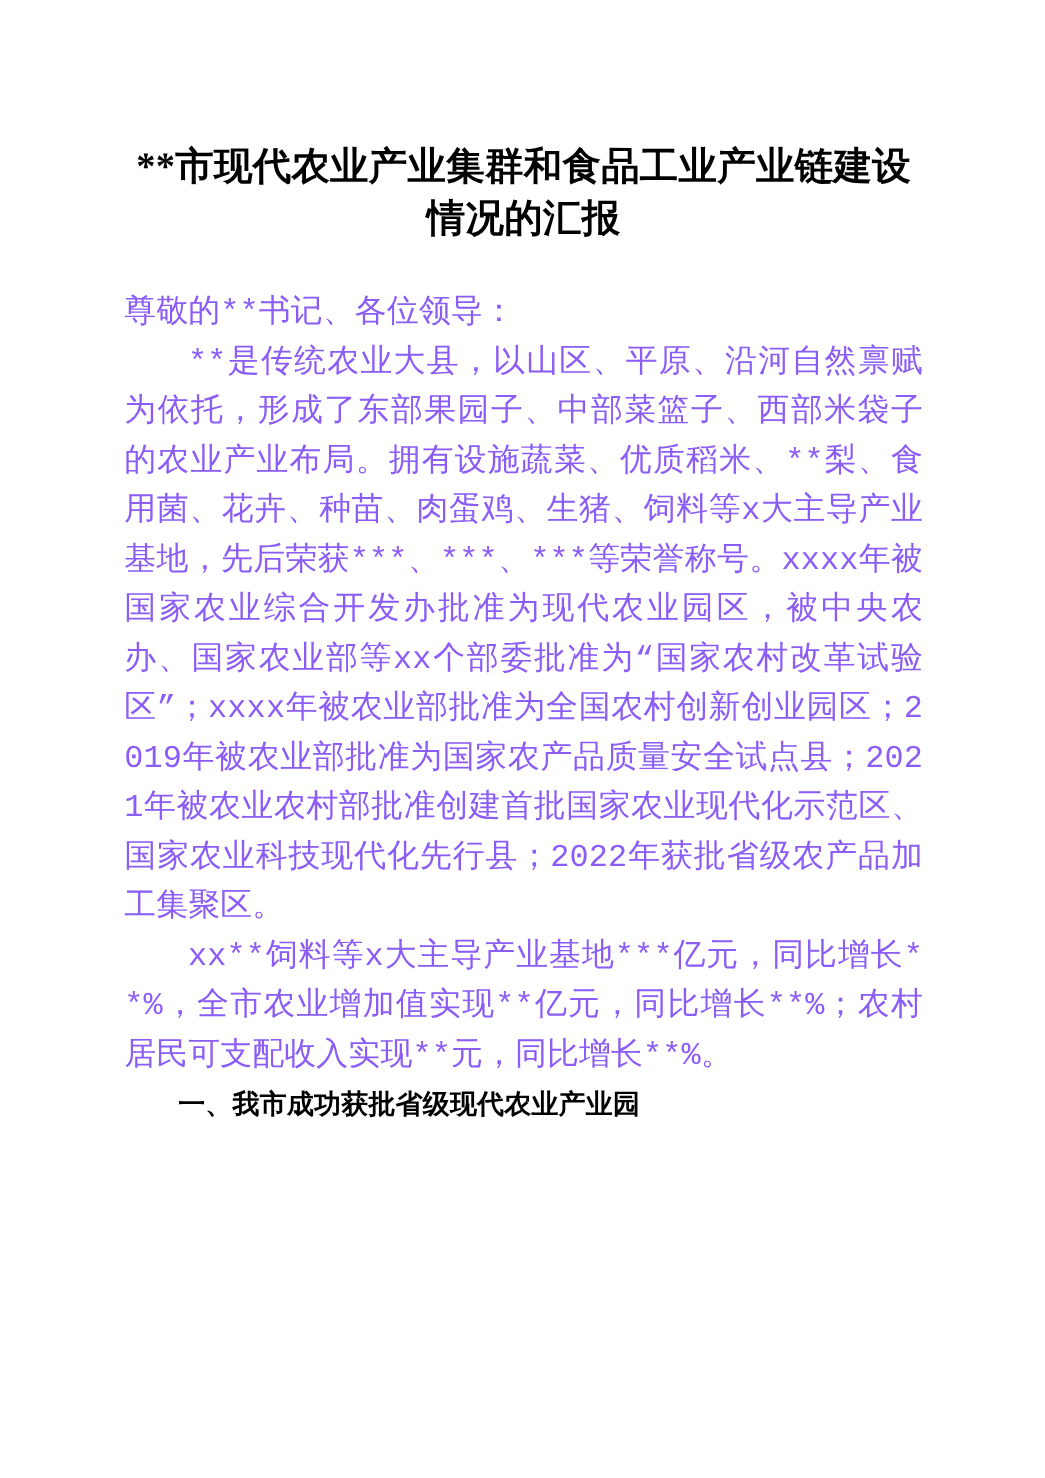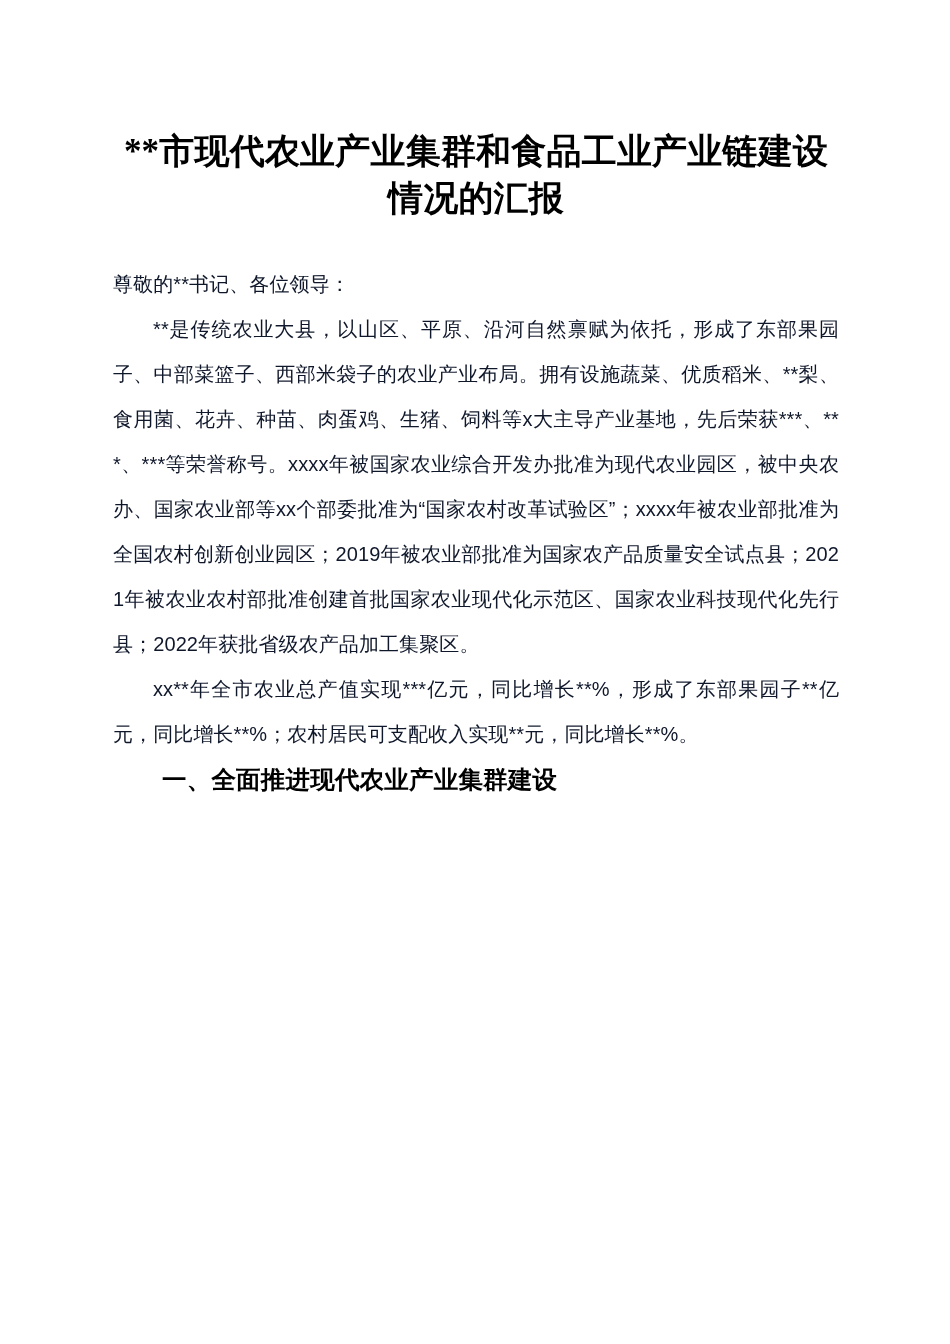--- a/index.html
+++ b/index.html
@@ -45,27 +45,27 @@
     color: #000000;
   }
 
   
   .body-block {
     margin-top: 40px;
   }
 
   p.para {
     margin: 0;
-    font-family: Liberation Sans, sans-serif;
-    font-size: 20px;
+    font-family: Liberation Mono, monospace;
+    font-size: 29px;
     line-height: 45px;
     text-align: justify;
     text-justify: inter-ideograph;
     letter-spacing: 0.1px;
-    color: #0f172a;
+    color: #8b5cf6;
     word-break: break-all;
   }
 
   p.para.indent {
     text-indent: 2em;
   }
 
   p.para.last-line-left {
     text-align-last: left;
   }
@@ -90,21 +90,21 @@
   <div class="content">
 
     <h1 class="doc-title">**市现代农业产业集群和食品工业产业链建设情况的汇报</h1>
 
     <div class="body-block">
 
       <p class="para last-line-left">尊敬的**书记、各位领导：</p>
 
       <p class="para indent">**是传统农业大县，以山区、平原、沿河自然禀赋为依托，形成了东部果园子、中部菜篮子、西部米袋子的农业产业布局。拥有设施蔬菜、优质稻米、**梨、食用菌、花卉、种苗、肉蛋鸡、生猪、饲料等x大主导产业基地，先后荣获***、***、***等荣誉称号。xxxx年被国家农业综合开发办批准为现代农业园区，被中央农办、国家农业部等xx个部委批准为“国家农村改革试验区”；xxxx年被农业部批准为全国农村创新创业园区；2019年被农业部批准为国家农产品质量安全试点县；2021年被农业农村部批准创建首批国家农业现代化示范区、国家农业科技现代化先行县；2022年获批省级农产品加工集聚区。</p>
 
-      <p class="para indent last-line-left">xx**年全市农业总产值实现***亿元，同比增长**%，形成了东部果园子**亿元，同比增长**%；农村居民可支配收入实现**元，同比增长**%。</p>
+      <p class="para indent last-line-left">xx**饲料等x大主导产业基地***亿元，同比增长**%，全市农业增加值实现**亿元，同比增长**%；农村居民可支配收入实现**元，同比增长**%。</p>
 
 
-      <h2 class="section-heading">一、全面推进现代农业产业集群建设</h2>
+      <h2 class="section-heading">一、我市成功获批省级现代农业产业园</h2>
 
 
     </div>
   </div>
 </div>
 
 </body></html>

